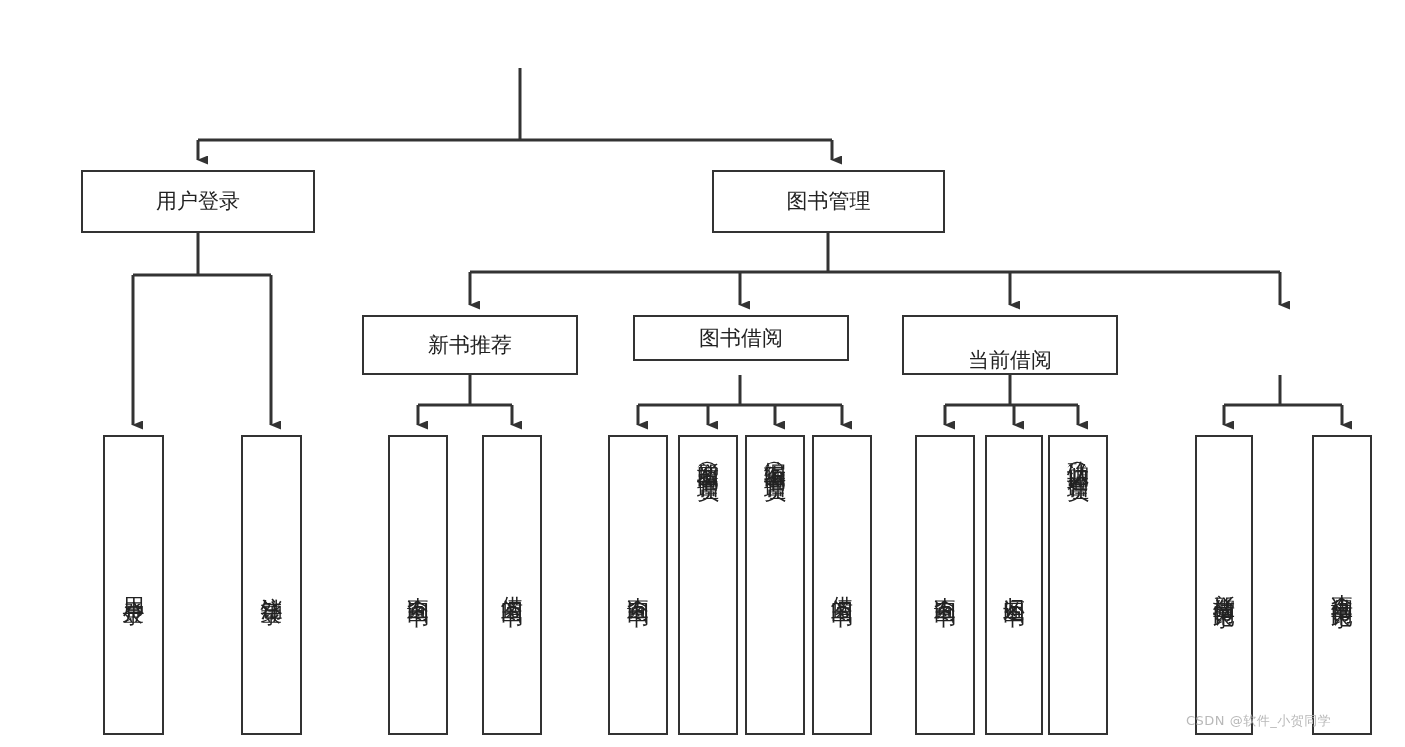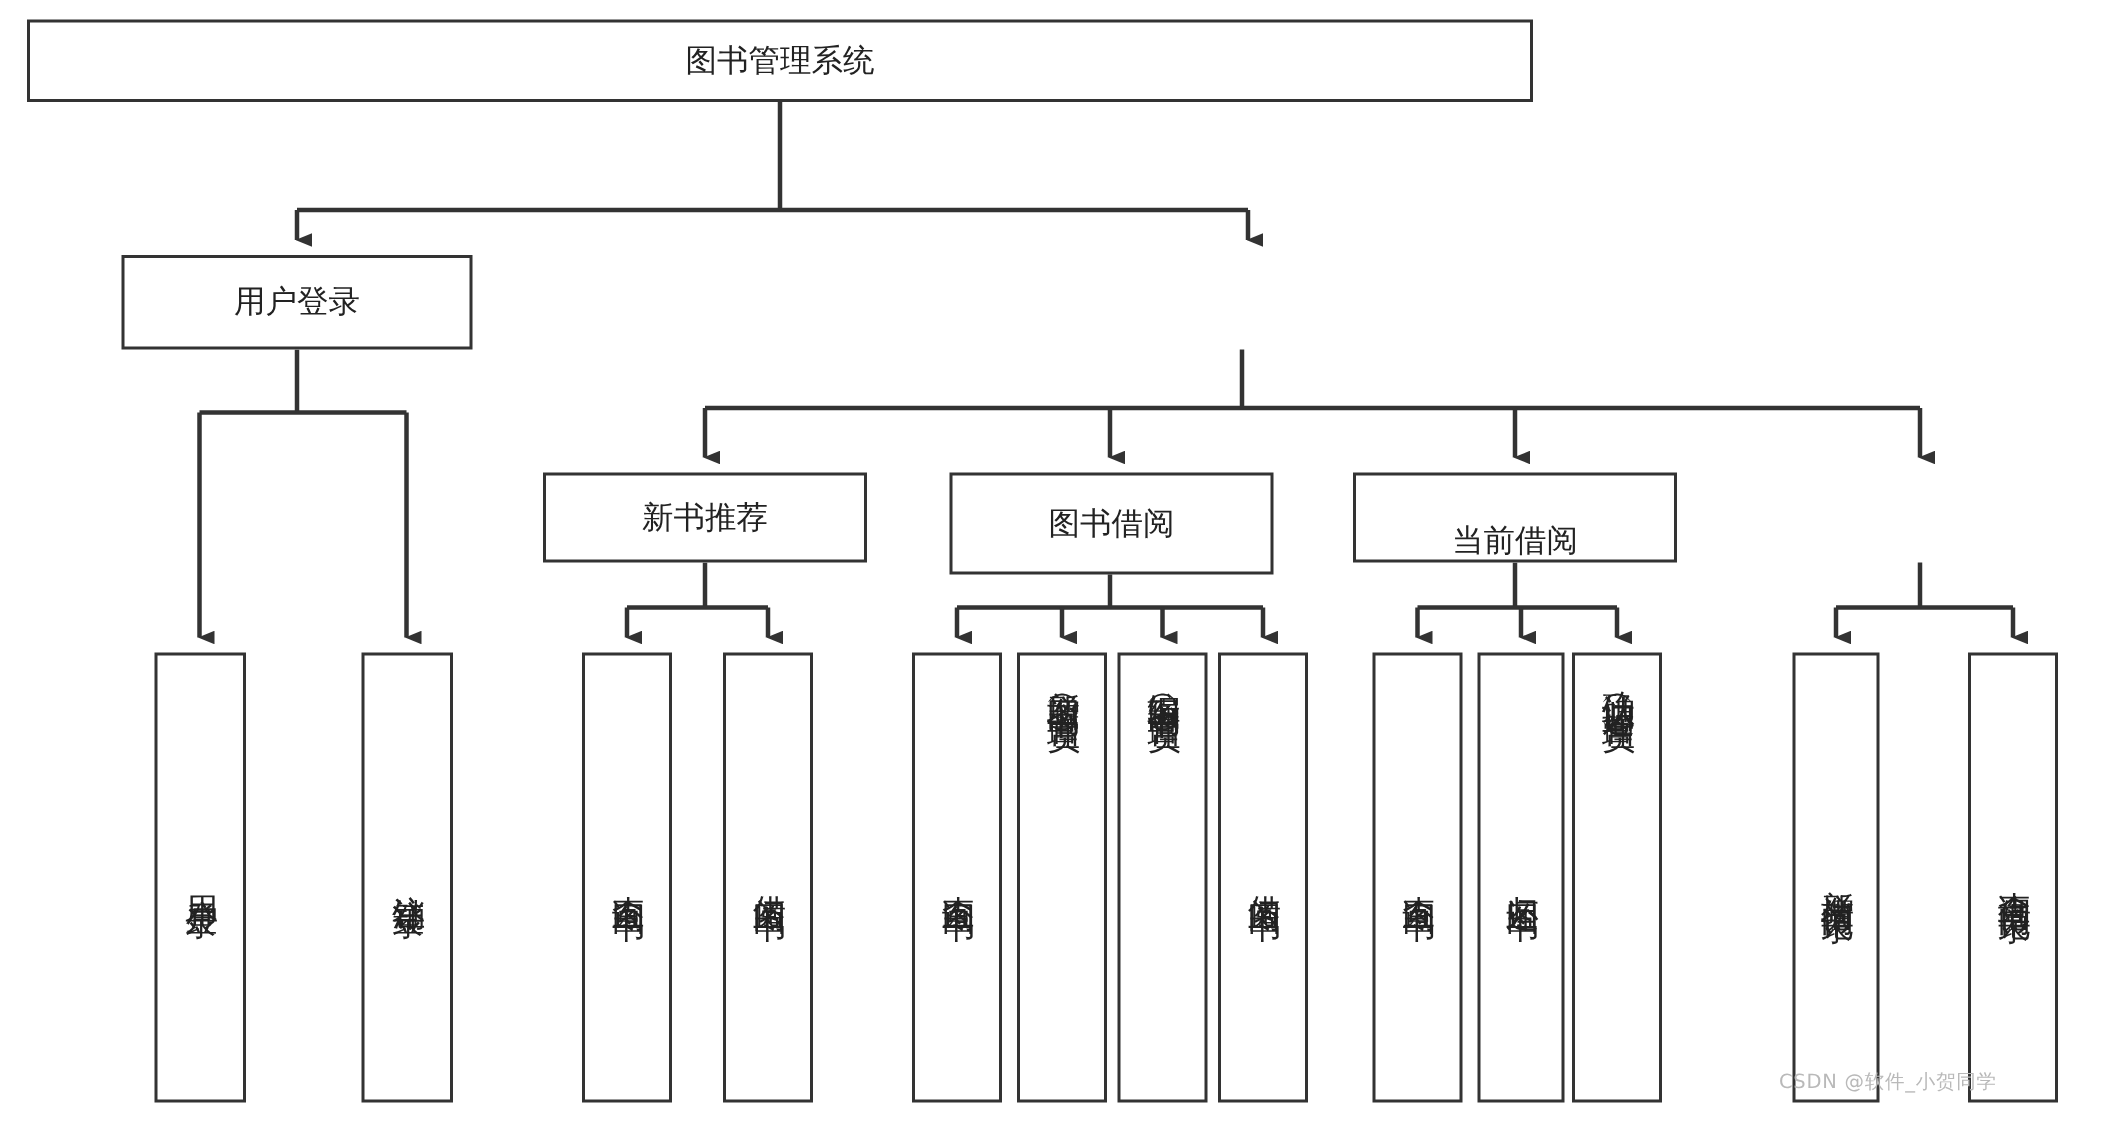--- a/index.html
+++ b/index.html
@@ -120,32 +120,32 @@
       <path d="M1014,405 L1014,425" marker-end="url(#arrowhead)"></path>
       <path d="M1078,405 L1078,425" marker-end="url(#arrowhead)"></path>
 
       <path d="M1280,375 L1280,405"></path>
       <path d="M1224,405 L1342,405"></path>
       <path d="M1224,405 L1224,425" marker-end="url(#arrowhead)"></path>
       <path d="M1342,405 L1342,425" marker-end="url(#arrowhead)"></path>
     </g>
   </svg>
 
-  <div class="node horizontal" style="left:18px; top:13px; width:1004px; height:55px;">
-    <span class="node-label">图书管理系统</span>
-  </div>
 
   <div class="node horizontal" style="left:81px; top:170px; width:234px; height:63px;">
     <span class="node-label">用户登录</span>
+  </div>
+  <div class="node horizontal" style="left:712px; top:170px; width:233px; height:63px;">
+    <span class="node-label">图书管理</span>
   </div>
 
   <div class="node horizontal" style="left:362px; top:315px; width:216px; height:60px;">
     <span class="node-label">新书推荐</span>
   </div>
-  <div class="node horizontal" style="left:633px; top:315px; width:216px; height:68px;">
+  <div class="node horizontal" style="left:633px; top:315px; width:216px; height:46px;">
     <span class="node-label">图书借阅</span>
   </div>
   <div class="node horizontal" style="left:902px; top:315px; width:216px; height:60px;align-items:flex-end;">
     <span class="node-label">当前借阅</span>
   </div>
 
   <div class="node vertical centered" style="left:103px; top:435px; width:61px; height:300px;">
     <span class="node-label">用户登录</span>
   </div>
   <div class="node vertical centered" style="left:241px; top:435px; width:61px; height:300px;">

